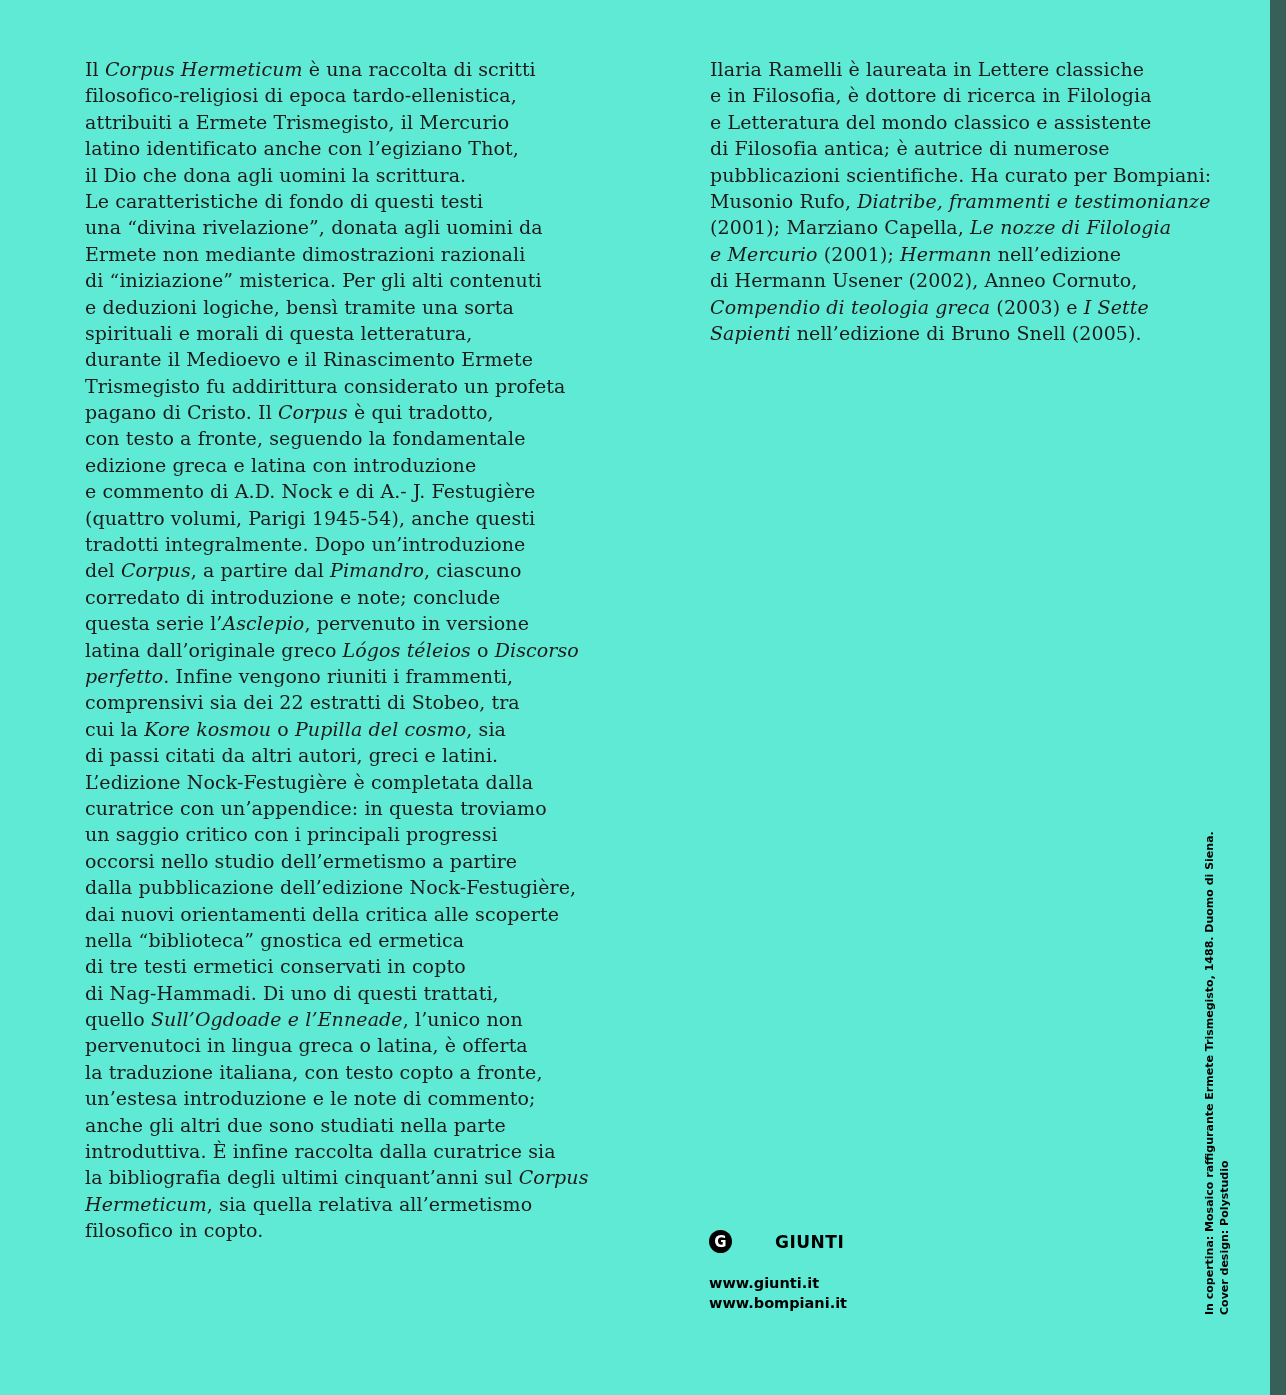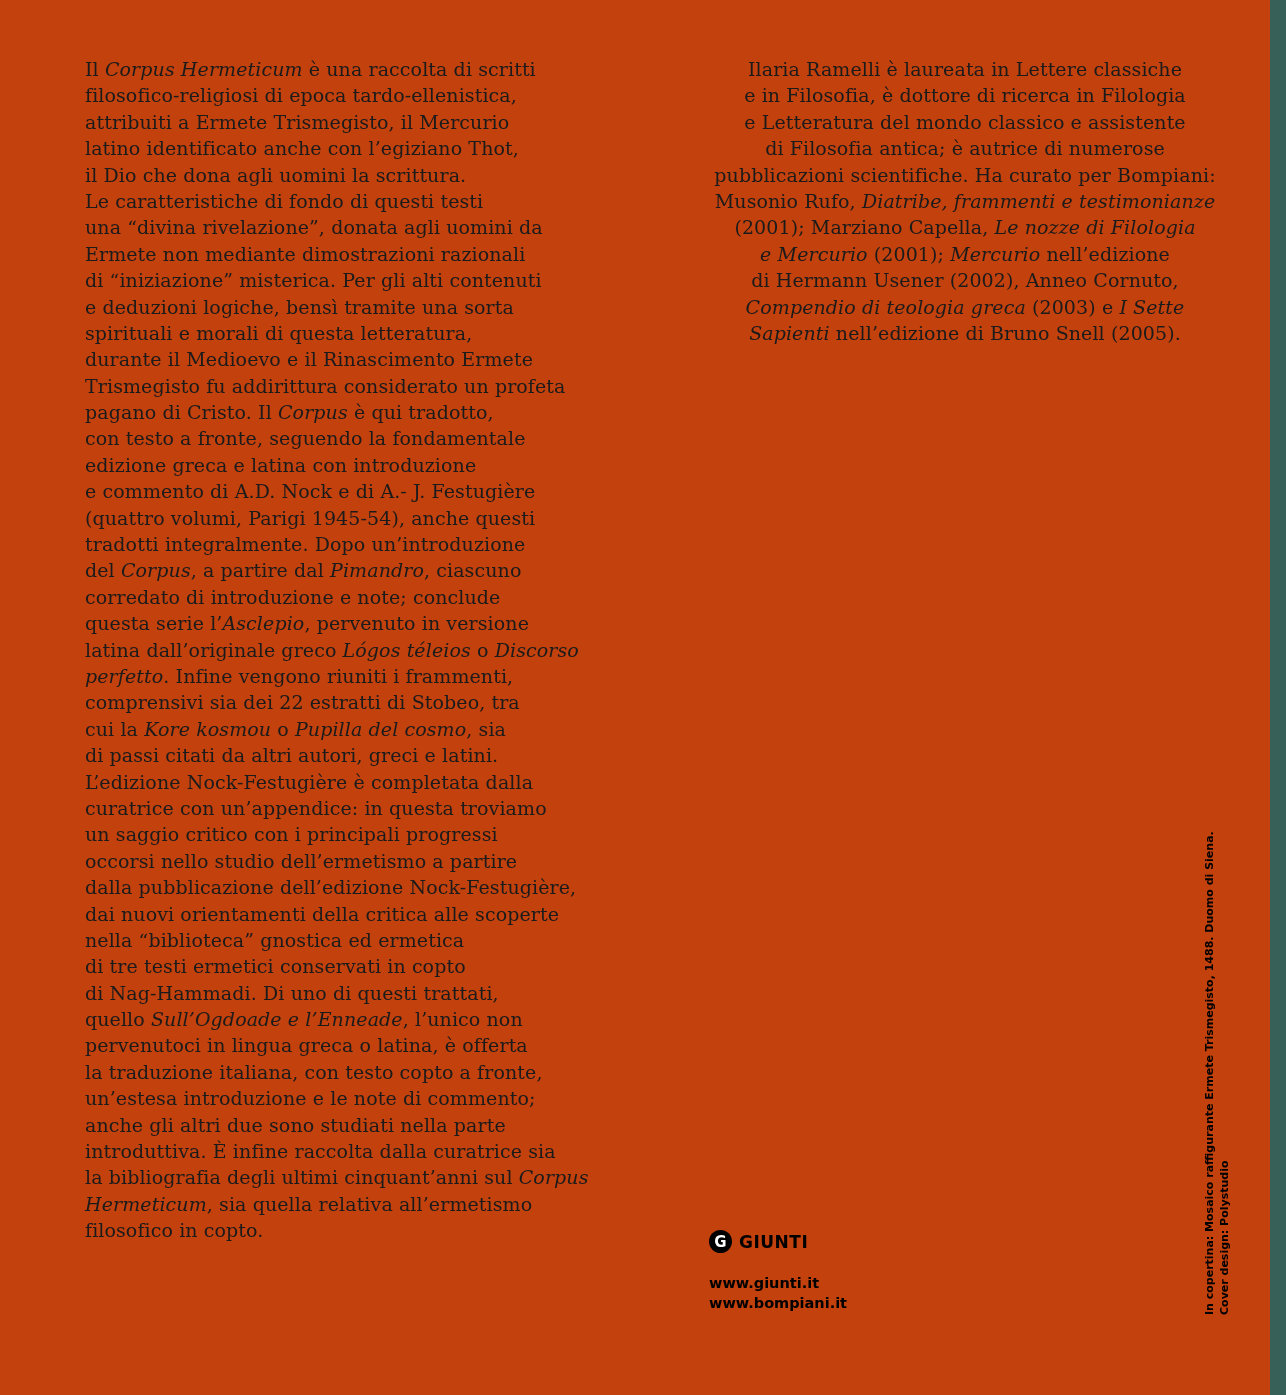--- a/index.html
+++ b/index.html
@@ -3,51 +3,51 @@
 <meta charset="utf-8">
 <style>
   html, body { margin: 0; padding: 0; }
   body {
     width: 1286px; height: 1395px;
     background: #ffffff;
     font-family: "DejaVu Serif", serif;
     position: relative;
     overflow: hidden;
   }
-  .page { position: absolute; inset: 0; background: #c2410c; }
+  .page { position: absolute; inset: 0; background: #5eead4; }
 
   .col {
     position: absolute;
     top: 56px;
     color: #1b1b1b;
     font-size: 19px;
     line-height: 26.4px;
     letter-spacing: 0.1px;
   }
   .col .line { white-space: nowrap; height: 26.4px; }
   .col i { font-style: italic; }
   .col-left  { left: 85px;  width: 510px; }
-  .col-right { left: 710px; width: 510px; text-align: center; }
+  .col-right { left: 710px; width: 510px; }
 
   .publisher {
     position: absolute;
     left: 709px; top: 1230px;
     font-family: "DejaVu Sans", sans-serif;
     color: #000;
   }
   .logo-row { display: flex; align-items: center; gap: 7px; }
   .logo-mark {
     width: 23px; height: 23px;
     border-radius: 50%;
     background: #000; color: #fff;
     display: flex; align-items: center; justify-content: center;
     font-size: 15px; font-weight: bold;
     font-family: "DejaVu Sans", sans-serif;
   }
-  .logo-name { font-weight: bold; font-size: 17px; letter-spacing: 0.5px; }
+  .logo-name { font-weight: bold; font-size: 17px; letter-spacing: 0.5px; margin-left: 36px; }
   .urls { margin-top: 20px; font-weight: bold; font-size: 14.5px; line-height: 20px; }
 
   .vcap {
     position: absolute;
     left: 1232px; top: 1285px; height: 30px;
     transform-origin: 0 100%;
     transform: rotate(-90deg);
     font-family: "DejaVu Sans", sans-serif;
     font-weight: bold;
     font-size: 11px;
@@ -116,21 +116,21 @@
     </div>
 
   <div class="col col-right">
       <div class="line"><span>Ilaria Ramelli è laureata in Lettere classiche</span></div>
       <div class="line"><span>e in Filosofia, è dottore di ricerca in Filologia</span></div>
       <div class="line"><span>e Letteratura del mondo classico e assistente</span></div>
       <div class="line"><span>di Filosofia antica; è autrice di numerose</span></div>
       <div class="line"><span>pubblicazioni scientifiche. Ha curato per Bompiani:</span></div>
       <div class="line"><span>Musonio Rufo, </span><i>Diatribe, frammenti e testimonianze</i></div>
       <div class="line"><span>(2001); Marziano Capella, </span><i>Le nozze di Filologia</i></div>
-      <div class="line"><i>e Mercurio</i><span> (2001); </span><i>Mercurio</i><span> nell’edizione</span></div>
+      <div class="line"><i>e Mercurio</i><span> (2001); </span><i>Hermann</i><span> nell’edizione</span></div>
       <div class="line"><span>di Hermann Usener (2002), Anneo Cornuto,</span></div>
       <div class="line"><i>Compendio di teologia greca</i><span> (2003) e </span><i>I Sette</i></div>
       <div class="line"><i>Sapienti</i><span> nell’edizione di Bruno Snell (2005).</span></div>
     </div>
 
   <div class="publisher">
     <div class="logo-row">
       <span class="logo-mark">G</span>
       <span class="logo-name">GIUNTI</span>
     </div>

